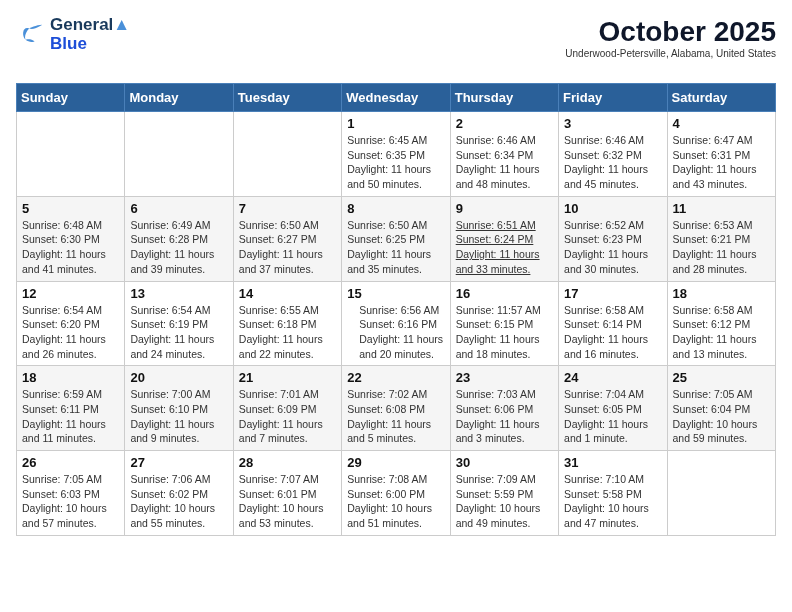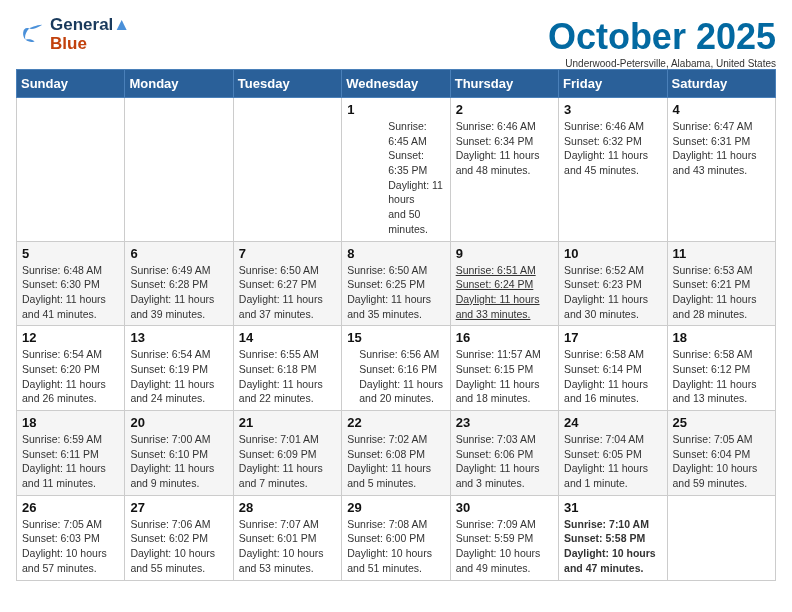--- a/index.html
+++ b/index.html
@@ -7,38 +7,38 @@
       font-family: Arial, sans-serif;
       background: #fff;
       width: 792px;
       min-height: 612px;
       padding: 16px;
     }
     .header {
       display: flex;
       align-items: flex-start;
       justify-content: space-between;
-      margin-bottom: 0;
+      margin-bottom: 24px;
     }
     .logo {
       display: flex;
       align-items: center;
       gap: 4px;
     }
     .logo-bird {
       width: 30px;
       height: 24px;
     }
     .title-block {
       text-align: right;
     }
     .month-title {
-      font-size: 36px;
+      font-size: 28px;
       font-weight: bold;
-      color: #0369a1;
+      color: #0f172a;
     }
     .location-title {
       font-size: 10px;
       color: #333;
     }
     .calendar {
       width: 100%;
       border-collapse: collapse;
       border: 1px solid #ccc;
     }
@@ -87,21 +87,21 @@
 
 <div class="header">
   <div class="logo">
     <svg class="logo-bird" viewBox="0 0 32 26" xmlns="http://www.w3.org/2000/svg">
       <path d="M28 2 C28 2, 20 8, 14 6 C14 6, 22 2, 28 2Z" fill="#4a90d9"></path>
       <path d="M14 6 C14 6, 8 12, 10 18 C10 18, 6 14, 8 8 C8 8, 10 4, 14 6Z" fill="#4a90d9"></path>
       <path d="M10 18 C10 18, 16 16, 20 20 C20 20, 14 22, 10 18Z" fill="#4a90d9"></path>
     </svg>
     <div>
       <div style="font-size:17px;font-weight:bold;color:#1a3a5c;line-height:1.1">General<span style="color:#4a90d9">▲</span></div>
-      <div style="font-size:17px;font-weight:bold;color:#c2410c;line-height:1.1">Blue</div>
+      <div style="font-size:17px;font-weight:bold;color:#1d4ed8;line-height:1.1">Blue</div>
     </div>
   </div>
   <div class="title-block">
     <div class="month-title">October 2025</div>
     <div class="location-title">Underwood-Petersville, Alabama, United States</div>
   </div>
 </div>
 
 <table class="calendar">
   <thead>
@@ -115,21 +115,21 @@
         <th>Saturday</th>
       </tr>
   </thead>
   <tbody id="calendar-body">
   <tr>
         <td class="empty-cell"></td>
         <td class="empty-cell"></td>
         <td class="empty-cell"></td>
         <td>
           <span class="day-num">1</span>
-          <div class="day-info" style="white-space: pre-line; margin-left: 41px;">Sunrise: 6:45 AM
+          <div class="day-info" style="white-space: pre-line;">Sunrise: 6:45 AM
 Sunset: 6:35 PM
 Daylight: 11 hours
 and 50 minutes.</div>
         </td>
         <td>
           <span class="day-num">2</span>
           <div class="day-info" style="white-space: pre-line;">Sunrise: 6:46 AM
 Sunset: 6:34 PM
 Daylight: 11 hours
 and 48 minutes.</div>
@@ -333,21 +333,21 @@
         </td>
         <td>
           <span class="day-num">30</span>
           <div class="day-info" style="white-space: pre-line;">Sunrise: 7:09 AM
 Sunset: 5:59 PM
 Daylight: 10 hours
 and 49 minutes.</div>
         </td>
         <td>
           <span class="day-num">31</span>
-          <div class="day-info" style="white-space: pre-line; font-weight: bold;">Sunrise: 7:10 AM
+          <div class="day-info" style="white-space: pre-line;">Sunrise: 7:10 AM
 Sunset: 5:58 PM
 Daylight: 10 hours
 and 47 minutes.</div>
         </td>
         <td class="empty-cell"></td>
       </tr>
     </tbody>
 </table>
 
 </body></html>

